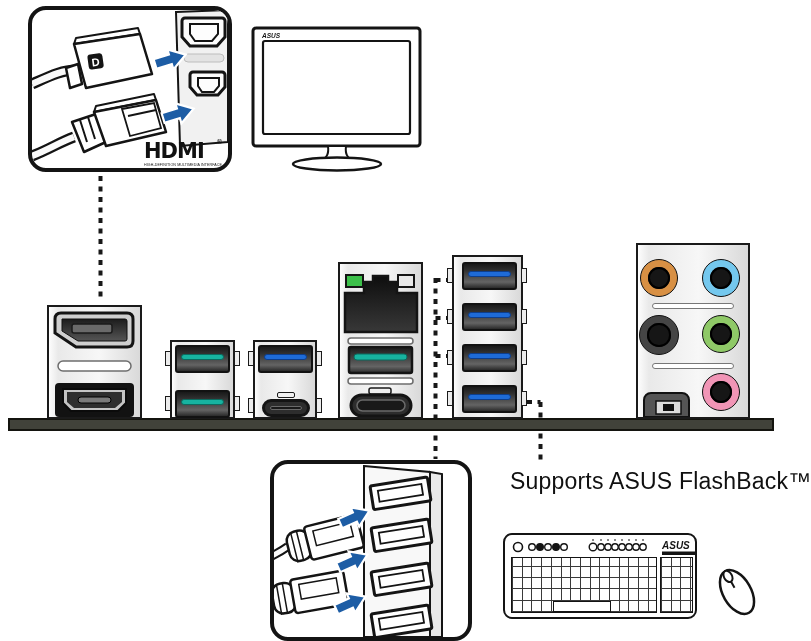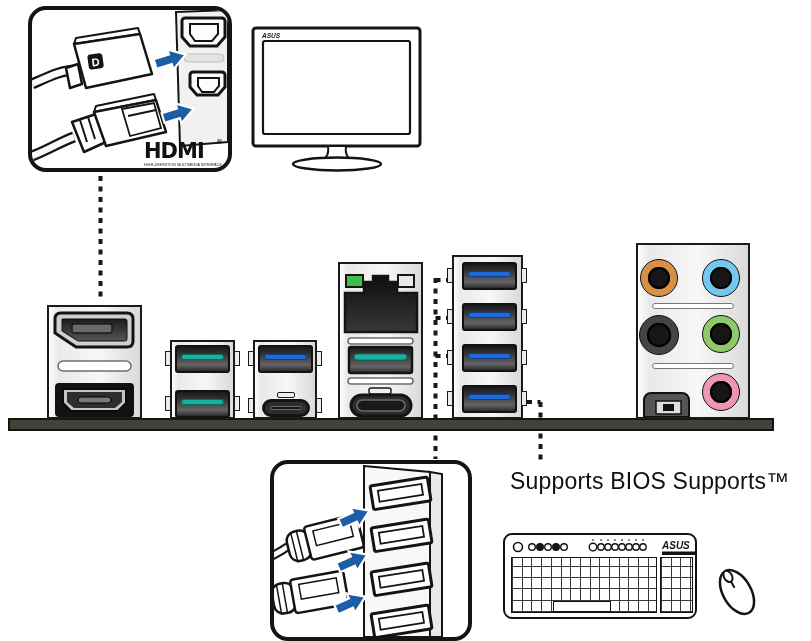--- a/index.html
+++ b/index.html
@@ -264,21 +264,21 @@
       </g>
       <g transform="translate(60,94) rotate(-24)">
         <path d="M0,5.5 H16 V0 L32,10.5 16,21 V15.5 H0 Z" fill="#1d5da5" stroke="#fff" stroke-width="2.2"></path>
       </g>
       <g transform="translate(58,136) rotate(-24)">
         <path d="M0,5.5 H16 V0 L32,10.5 16,21 V15.5 H0 Z" fill="#1d5da5" stroke="#fff" stroke-width="2.2"></path>
       </g>
     </svg>
   </div>
 
-  <div class="bios-label" style="left:510px;top:468px">Supports BIOS Supports™</div>
+  <div class="bios-label" style="left:510px;top:468px">Supports ASUS FlashBack™</div>
 
   <div class="kb-body" style="left:503px;top:533px;width:194px;height:86px">
     <svg width="190" height="20" viewBox="0 0 190 20" style="position:absolute;left:2px;top:2px">
       <circle cx="11" cy="10" r="4.5" fill="#fff" stroke="#141414" stroke-width="1.6"></circle>
       <circle cx="25" cy="10" r="3.3" fill="#fff" stroke="#141414" stroke-width="1.4"></circle>
       <circle cx="33" cy="10" r="3.3" fill="#141414" stroke="#141414" stroke-width="1.4"></circle>
       <circle cx="41" cy="10" r="3.3" fill="#fff" stroke="#141414" stroke-width="1.4"></circle>
       <circle cx="49" cy="10" r="3.3" fill="#141414" stroke="#141414" stroke-width="1.4"></circle>
       <circle cx="57" cy="10" r="3.3" fill="#fff" stroke="#141414" stroke-width="1.4"></circle>
       <g stroke="#141414" stroke-width="1.4" fill="#fff">

